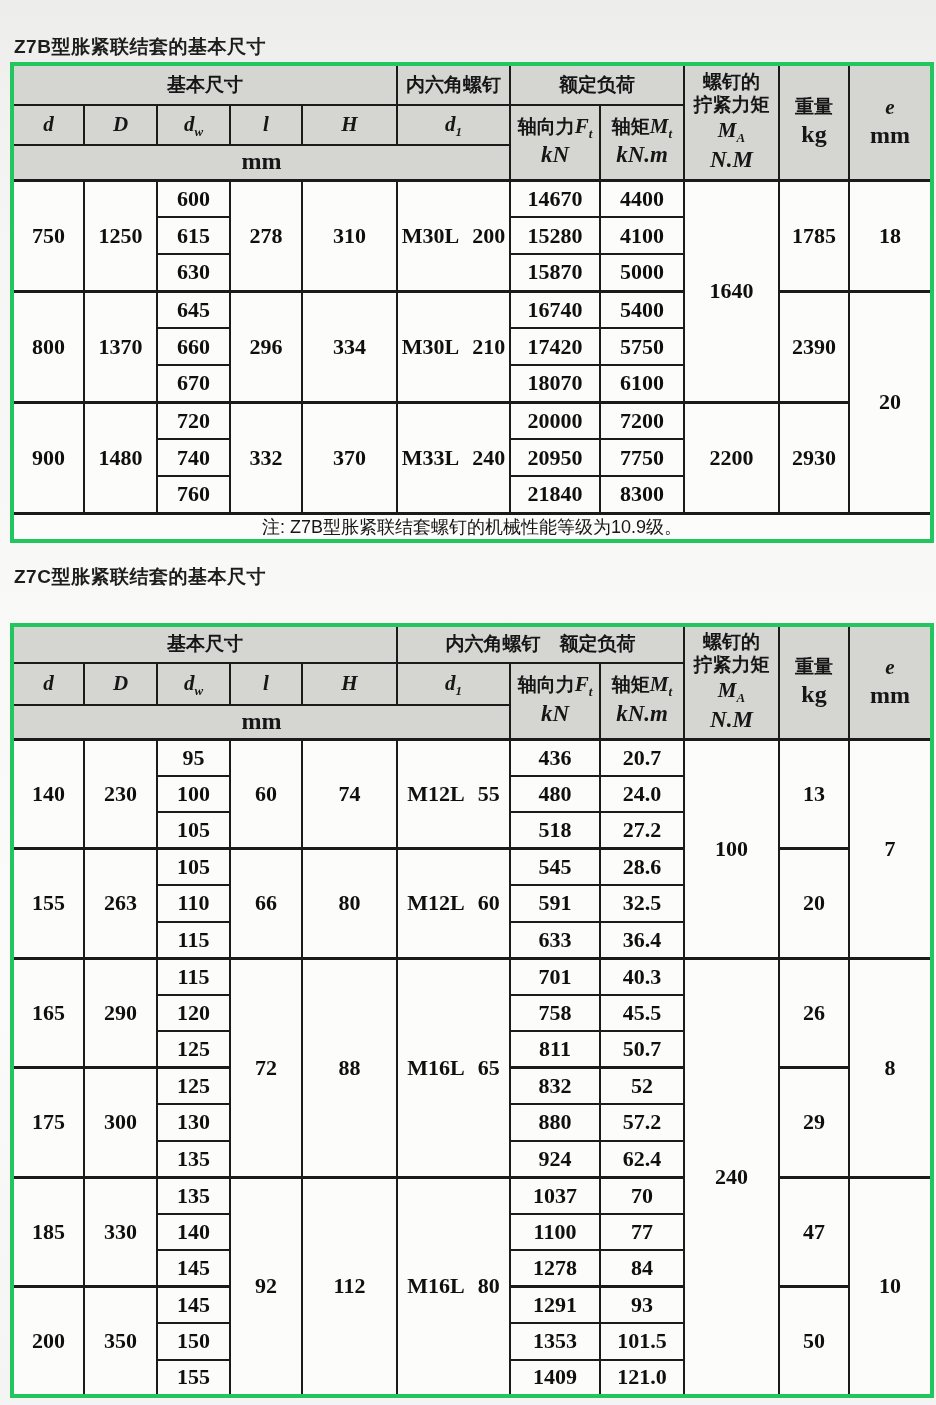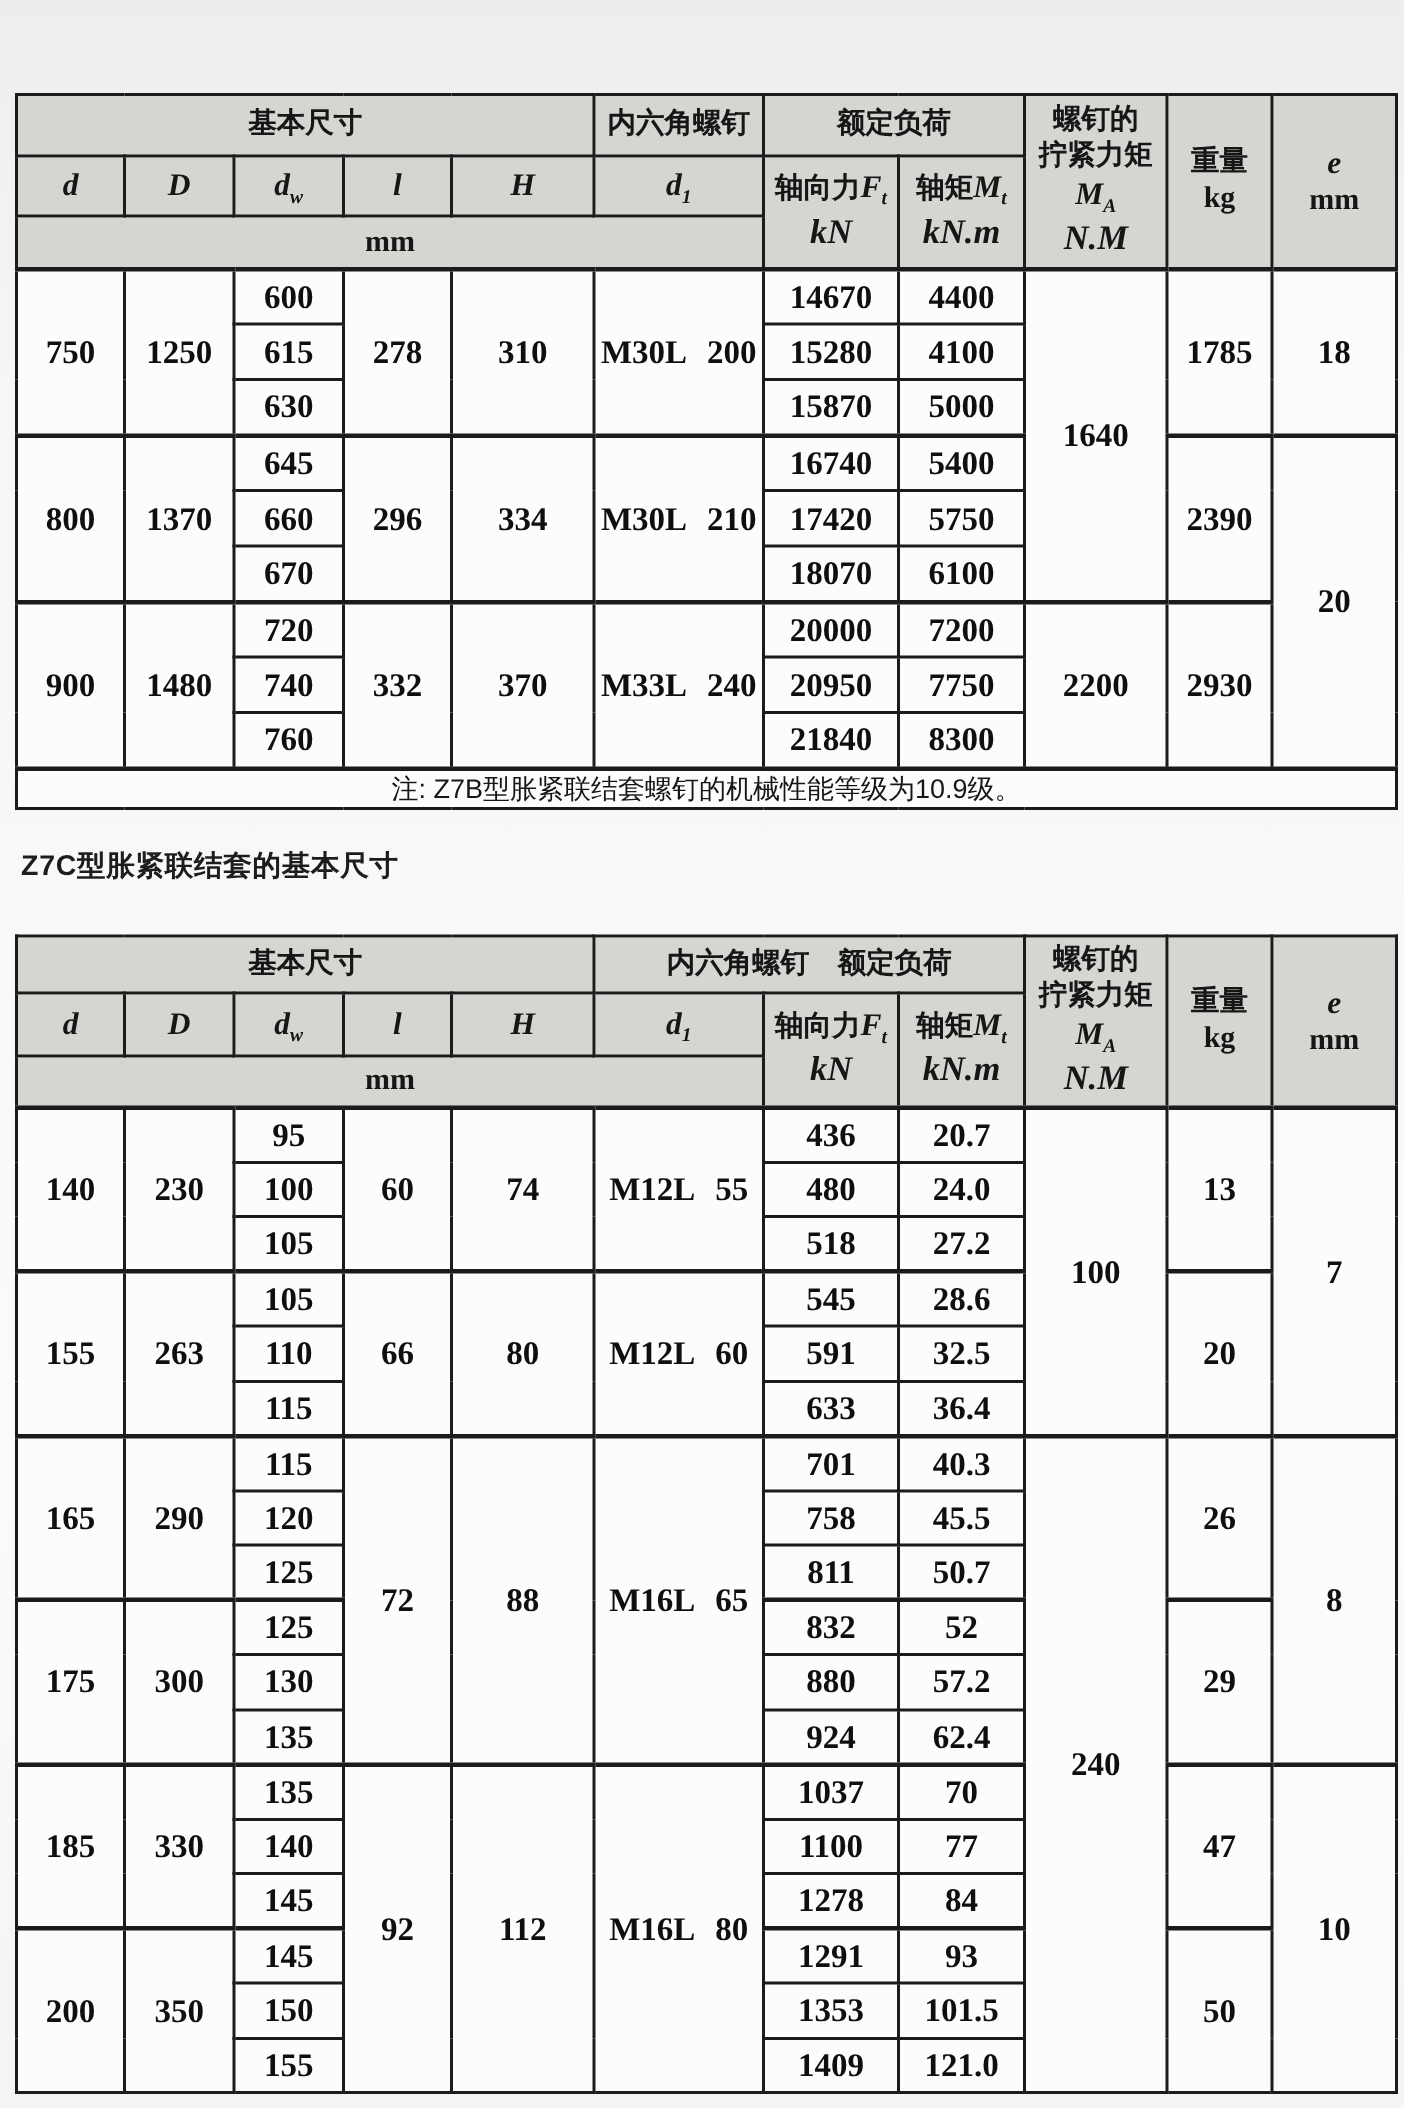--- a/index.html
+++ b/index.html
@@ -16,21 +16,21 @@
     position:absolute;left:14px;
     font-size:19px;font-weight:600;letter-spacing:0.5px;color:#1d1d1d;
   }
   #title1{top:34px;}
   #title2{top:564px;}
 
   table.spec{
     position:absolute;left:10px;
     border-collapse:collapse;table-layout:fixed;
     background:#fcfcfb;
-    border:2px solid #22c55e;
+    border:4px solid #22c55e;
   }
   #t1{top:62px;}
   #t2{top:623px;}
   table.spec th,table.spec td{
     border:2px solid #1b1b1b;
     text-align:center;vertical-align:middle;
     padding:0;overflow:hidden;
   }
   table.spec thead th{background:#d5d5d2;}
   
@@ -43,40 +43,41 @@
 
   .cjk{font-size:19px;font-weight:600;line-height:1.2;}
   .sym{
     font-family:"Liberation Serif","DejaVu Serif",serif;
     font-style:italic;font-weight:700;font-size:21px;line-height:1.1;
   }
   .sym sub{font-size:13px;line-height:0;}
   .unit{font-size:23px;margin-top:3px;}
   .rom{
     font-family:"Liberation Serif","DejaVu Serif",serif;
-    font-weight:700;font-size:20px;font-style:normal;line-height:1.15;
+    font-weight:700;font-size:24px;font-style:normal;line-height:1.15;
   }
   .two-line div{line-height:1.25;}
   td.num{
     font-family:"Liberation Serif","DejaVu Serif",serif;
     font-size:22px;font-weight:700;color:#0f0f0f;
     word-spacing:9px;
   }
   td.note{
     text-align:left;padding-left:16px;
     font-family:"Liberation Sans",sans-serif;
     font-size:18px;font-weight:500;word-spacing:normal;
     background:#fcfcfb;
   }
 </style>
 </head>
 <body>
 
 <div class="page">
 
+  <div id="title1" class="tbl-title">Z7B型胀紧联结套的基本尺寸</div>
 
   <table id="t1" class="spec">
     <colgroup>
       <col style="width:72px">
         <col style="width:73px">
         <col style="width:73px">
         <col style="width:72px">
       <col style="width:95px">
         <col style="width:113px">
         <col style="width:90px">

